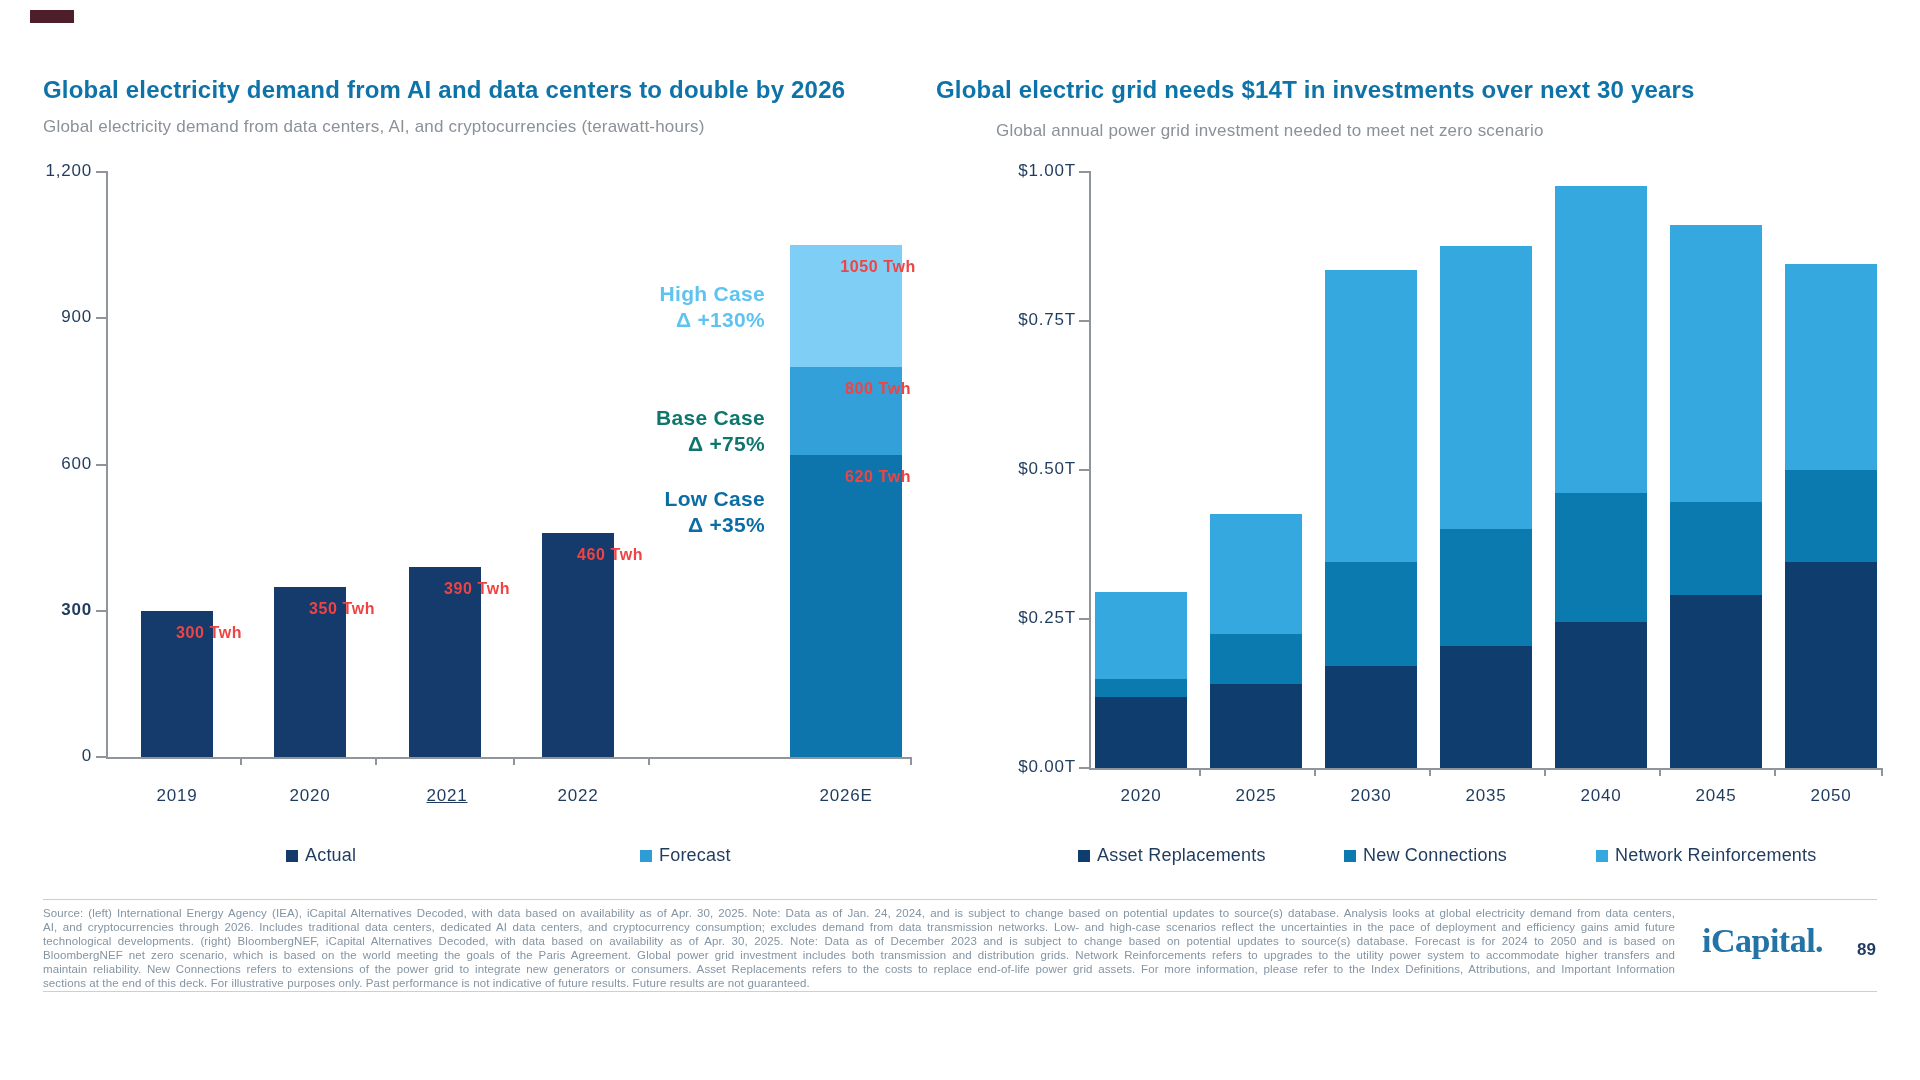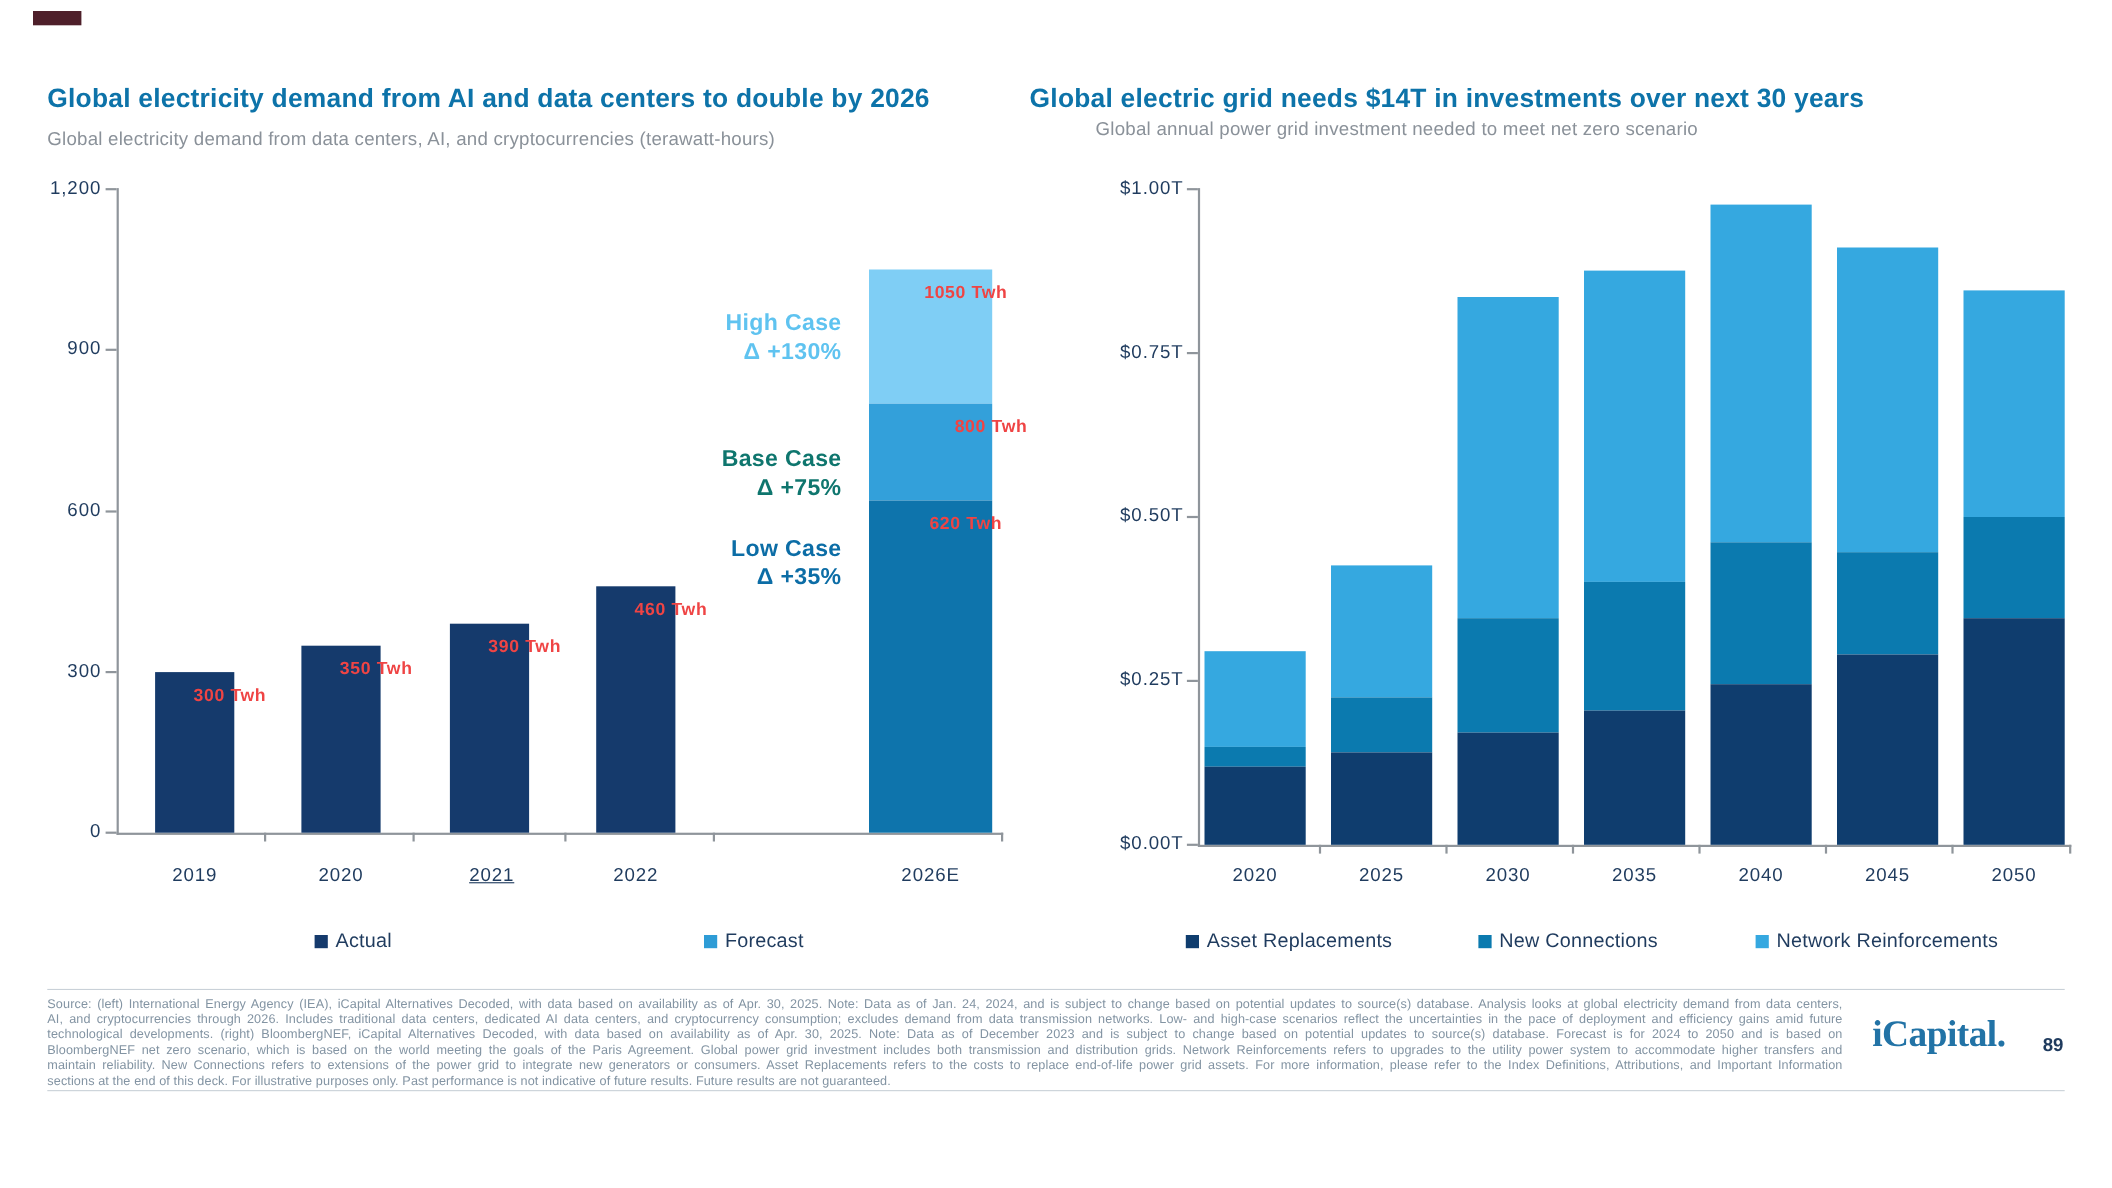--- a/index.html
+++ b/index.html
@@ -66,38 +66,38 @@
 
   <div class="abs tickmark-v" style="left:240px; top:757px;"></div>
   <div class="abs tickmark-v" style="left:375px; top:757px;"></div>
   <div class="abs tickmark-v" style="left:513px; top:757px;"></div>
   <div class="abs tickmark-v" style="left:648px; top:757px;"></div>
   <div class="abs tickmark-v" style="left:910px; top:757px;"></div>
 
   <div class="abs ytick" style="left:4px; top:161px;">1,200</div>
   <div class="abs ytick" style="left:4px; top:307px;">900</div>
   <div class="abs ytick" style="left:4px; top:454px;">600</div>
-  <div class="abs ytick" style="left:4px; top:600px;">300</div>
+  <div class="abs ytick" style="left:4px; top:600px;font-weight:bold;">300</div>
   <div class="abs ytick" style="left:4px; top:746px;">0</div>
 
   <div class="bar bar-navy" style="left:141px; top:611px; width:72px; height:146px;"></div>
   <div class="bar bar-navy" style="left:274px; top:587px; width:72px; height:170px;"></div>
   <div class="bar bar-navy" style="left:409px; top:567px; width:72px; height:190px;"></div>
   <div class="bar bar-navy" style="left:542px; top:533px; width:72px; height:224px;"></div>
 
   <div class="bar bar-high" style="left:790px; top:245px; width:112px; height:122px;"></div>
   <div class="bar bar-base" style="left:790px; top:367px; width:112px; height:88px;"></div>
   <div class="bar bar-low" style="left:790px; top:455px; width:112px; height:302px;"></div>
 
   <div class="bar-label" style="left:141px; top:624px; width:72px;">300 Twh</div>
   <div class="bar-label" style="left:274px; top:600px; width:72px;">350 Twh</div>
   <div class="bar-label" style="left:409px; top:580px; width:72px;">390 Twh</div>
   <div class="bar-label" style="left:542px; top:546px; width:72px;">460 Twh</div>
   <div class="bar-label" style="left:790px; top:258px; width:112px;">1050 Twh</div>
-  <div class="bar-label" style="left:790px; top:380px; width:112px;text-align:right;">800 Twh</div>
+  <div class="bar-label" style="left:790px; top:380px; width:112px;">800 Twh</div>
   <div class="bar-label" style="left:790px; top:468px; width:112px;">620 Twh</div>
 
   <div class="anno anno-high" style="left:545px; top:281px;">
     <div>High Case</div>
     <div>Δ +130%</div>
   </div>
   <div class="anno anno-base" style="left:545px; top:405px;">
     <div>Base Case</div>
     <div>Δ +75%</div>
   </div>
@@ -115,21 +115,21 @@
   <div class="legend-item" style="left:286px; top:845px;">
     <span class="legend-sw" style="background:#153a6c;"></span>
     <span class="legend-tx">Actual</span>
   </div>
   <div class="legend-item" style="left:597px; top:845px;padding-left:43px;">
     <span class="legend-sw" style="background:#2e9cd6;"></span>
     <span class="legend-tx">Forecast</span>
   </div>
 
   <div class="abs chart-title" style="left:936px; top:76px;">Global electric grid needs $14T in investments over next 30 years</div>
-  <div class="abs chart-subtitle" style="left:996px; top:108px;">Global annual power grid investment needed to meet net zero scenario</div>
+  <div class="abs chart-subtitle" style="left:996px; top:121px;">Global annual power grid investment needed to meet net zero scenario</div>
 
   <div class="abs axis-v" style="left:1089px; top:171px; height:599px;"></div>
   <div class="abs axis-h" style="left:1089px; top:768px; width:794px;"></div>
 
   <div class="abs tickmark-h" style="left:1079px; top:171px;"></div>
   <div class="abs tickmark-h" style="left:1079px; top:320px;"></div>
   <div class="abs tickmark-h" style="left:1079px; top:469px;"></div>
   <div class="abs tickmark-h" style="left:1079px; top:618px;"></div>
   <div class="abs tickmark-h" style="left:1079px; top:767px;"></div>
 

